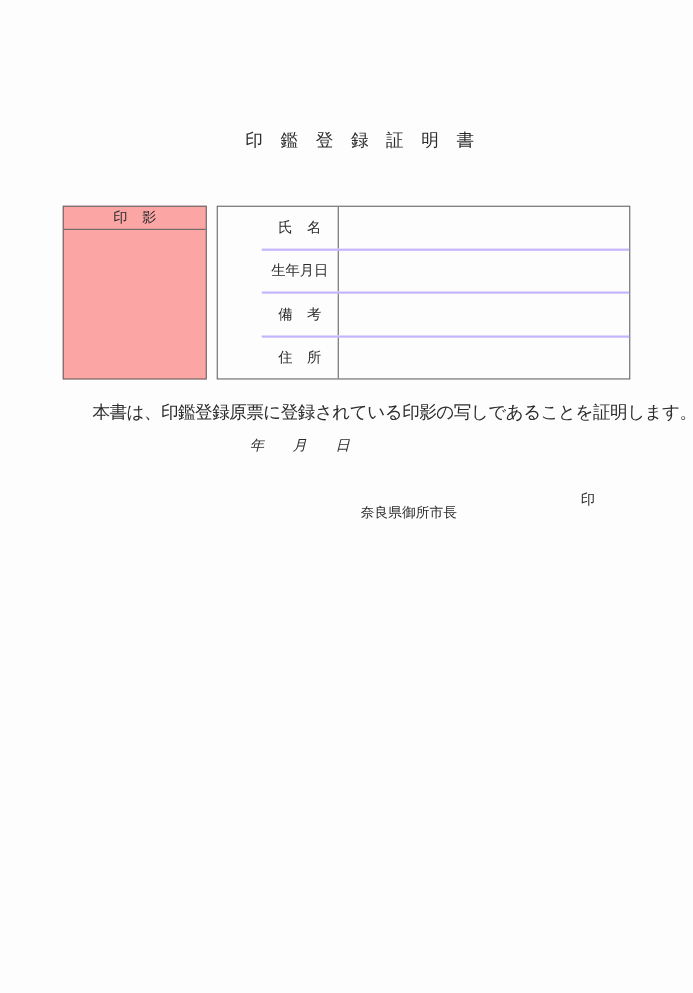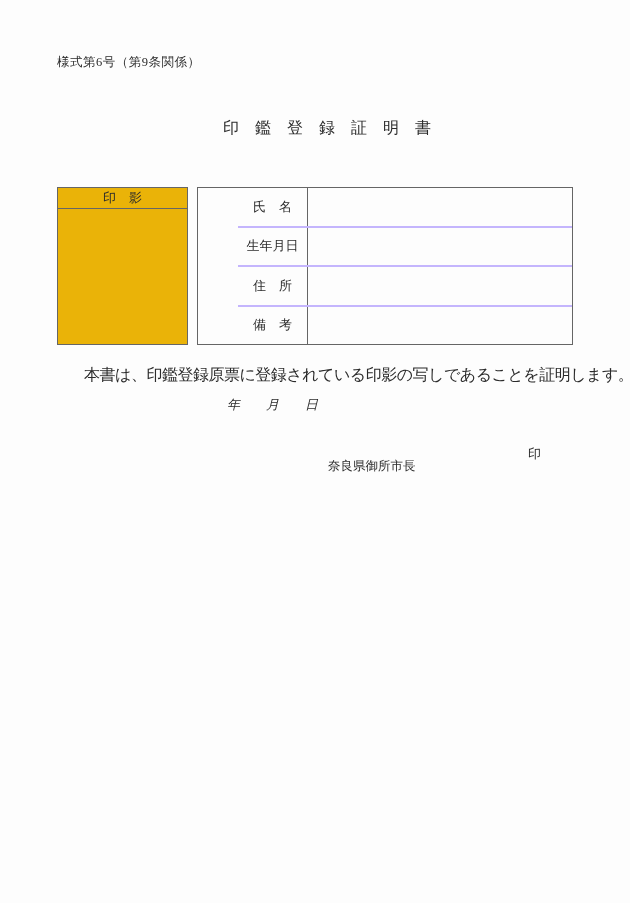--- a/index.html
+++ b/index.html
@@ -38,21 +38,21 @@
     padding-left: 12px;
   }
   .seal-box {
     position: absolute;
     left: 57px;
     top: 187px;
     width: 131px;
     height: 158px;
     border: 1px solid #666;
     box-sizing: border-box;
-    background: #eab308;
+    background: #fca5a5;
   }
   .seal-box-header {
     height: 21px;
     border-bottom: 1px solid #666;
     box-sizing: border-box;
     display: flex;
     align-items: center;
     justify-content: center;
     font-size: 13px;
     white-space: pre;
@@ -133,44 +133,43 @@
     left: 528px;
     top: 0;
     font-size: 13px;
   }
 </style>
 </head>
 <body>
 
 <div class="page">
 
-  <div class="form-number">様式第6号（第9条関係）</div>
 
   <h1 class="title">印　鑑　登　録　証　明　書</h1>
 
   <div class="seal-box">
     <div class="seal-box-header">印　影</div>
     <div class="seal-box-body"></div>
   </div>
 
   <div class="info-table">
     <div class="info-row">
       <div class="info-label">氏　名</div>
       <div class="info-value"></div>
     </div>
     <div class="info-row">
       <div class="info-label">生年月日</div>
       <div class="info-value"></div>
     </div>
     <div class="info-row">
-      <div class="info-label">住　所</div>
+      <div class="info-label">備　考</div>
       <div class="info-value"></div>
     </div>
     <div class="info-row">
-      <div class="info-label">備　考</div>
+      <div class="info-label">住　所</div>
       <div class="info-value"></div>
     </div>
   </div>
 
   <div class="statement">本書は、印鑑登録原票に登録されている印影の写しであることを証明します。</div>
 
   <div class="date-line">年　　月　　日</div>
 
   <div class="issuer-line">
     <span class="issuer-name">奈良県御所市長</span>

